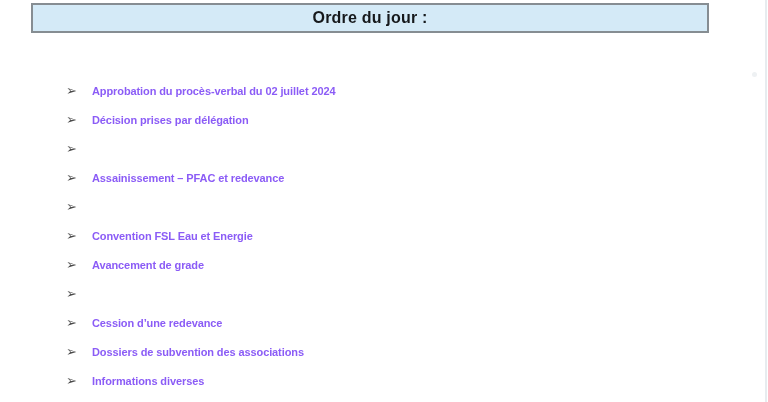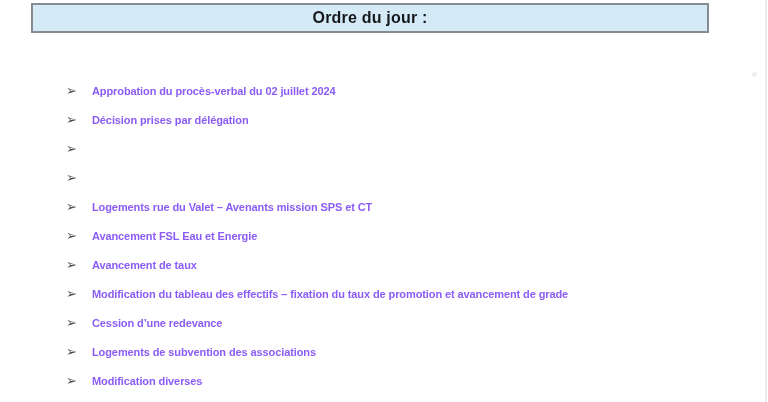--- a/index.html
+++ b/index.html
@@ -104,54 +104,53 @@
         <span class="bullet">➢</span>
         <span class="item-text">Décision prises par délégation</span>
       </div>
 
       <div class="agenda-item">
         <span class="bullet">➢</span>
       </div>
 
       <div class="agenda-item">
         <span class="bullet">➢</span>
+        <span class="item-text">Assainissement – PFAC et redevance</span>
       </div>
 
       <div class="agenda-item">
         <span class="bullet">➢</span>
-        <span class="item-text">Logements rue du Valet – Avenants mission SPS et CT</span>
       </div>
 
       <div class="agenda-item">
         <span class="bullet">➢</span>
-        <span class="item-text">Avancement FSL Eau et Energie</span>
+        <span class="item-text">Convention FSL Eau et Energie</span>
       </div>
 
       <div class="agenda-item">
         <span class="bullet">➢</span>
-        <span class="item-text">Avancement de taux</span>
+        <span class="item-text">Avancement de grade</span>
       </div>
 
       <div class="agenda-item">
         <span class="bullet">➢</span>
-        <span class="item-text">Modification du tableau des effectifs – fixation du taux de promotion et avancement de grade</span>
       </div>
 
       <div class="agenda-item">
         <span class="bullet">➢</span>
         <span class="item-text">Cession d’une redevance</span>
       </div>
 
       <div class="agenda-item">
         <span class="bullet">➢</span>
-        <span class="item-text">Logements de subvention des associations</span>
+        <span class="item-text">Dossiers de subvention des associations</span>
       </div>
 
       <div class="agenda-item">
         <span class="bullet">➢</span>
-        <span class="item-text">Modification diverses</span>
+        <span class="item-text">Informations diverses</span>
       </div>
     </div>
 
   <div class="page-edge"></div>
   <div class="scan-speck"></div>
 
 </div>
 
 </body></html>

